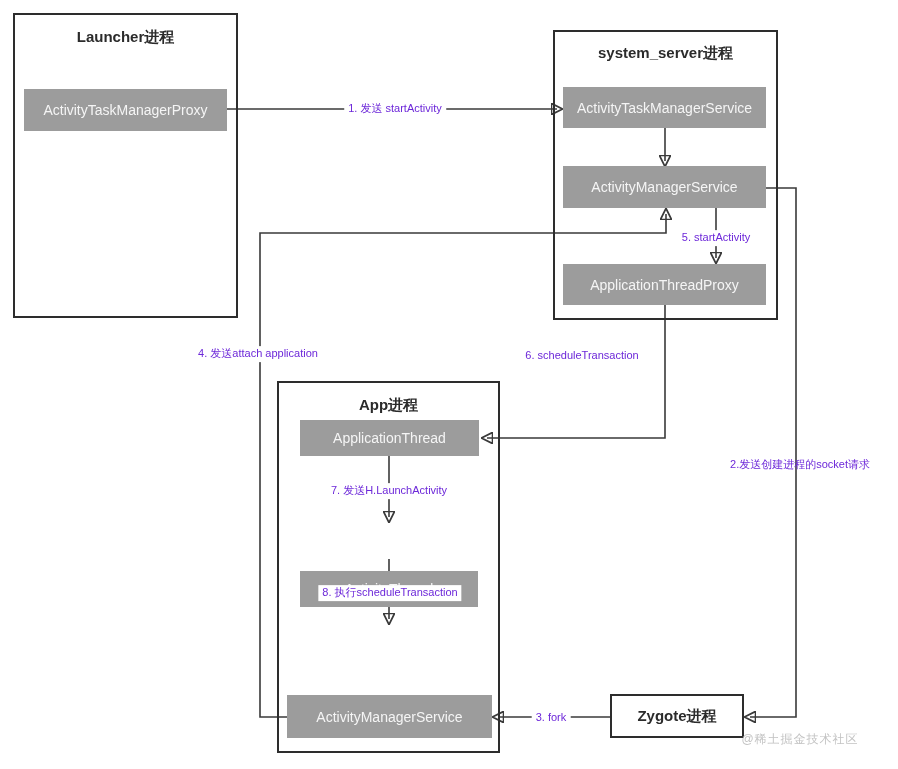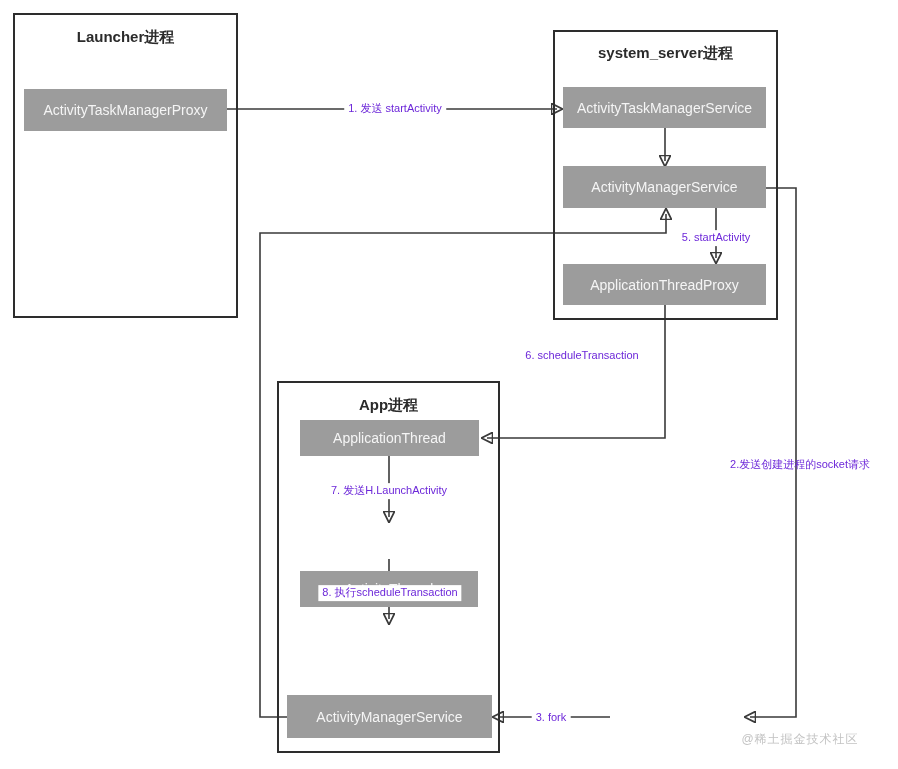--- a/index.html
+++ b/index.html
@@ -157,24 +157,28 @@
   <div class="node node-application-thread">
     <span>ApplicationThread</span>
   </div>
   <div class="node node-activity-thread">
     <span>ActivityThread</span>
   </div>
   <div class="node node-app-am-service">
     <span>ActivityManagerService</span>
   </div>
 
+  <div class="process process-zygote">
+    <div class="process-title">Zygote进程</div>
+  </div>
 
   <div class="edge-label edge-label-1">1. 发送 startActivity</div>
   <div class="edge-label edge-label-2 no-bg">2.发送创建进程的socket请求</div>
   <div class="edge-label edge-label-3">3. fork</div>
+  <div class="edge-label edge-label-4">4. 发送attach application</div>
   <div class="edge-label edge-label-5">5. startActivity</div>
   <div class="edge-label edge-label-6">6. scheduleTransaction</div>
   <div class="edge-label edge-label-7">7. 发送H.LaunchActivity</div>
   <div class="edge-label edge-label-8">8. 执行scheduleTransaction</div>
 
   <div class="watermark">@稀土掘金技术社区</div>
 
 </div>
 
 </body></html>

